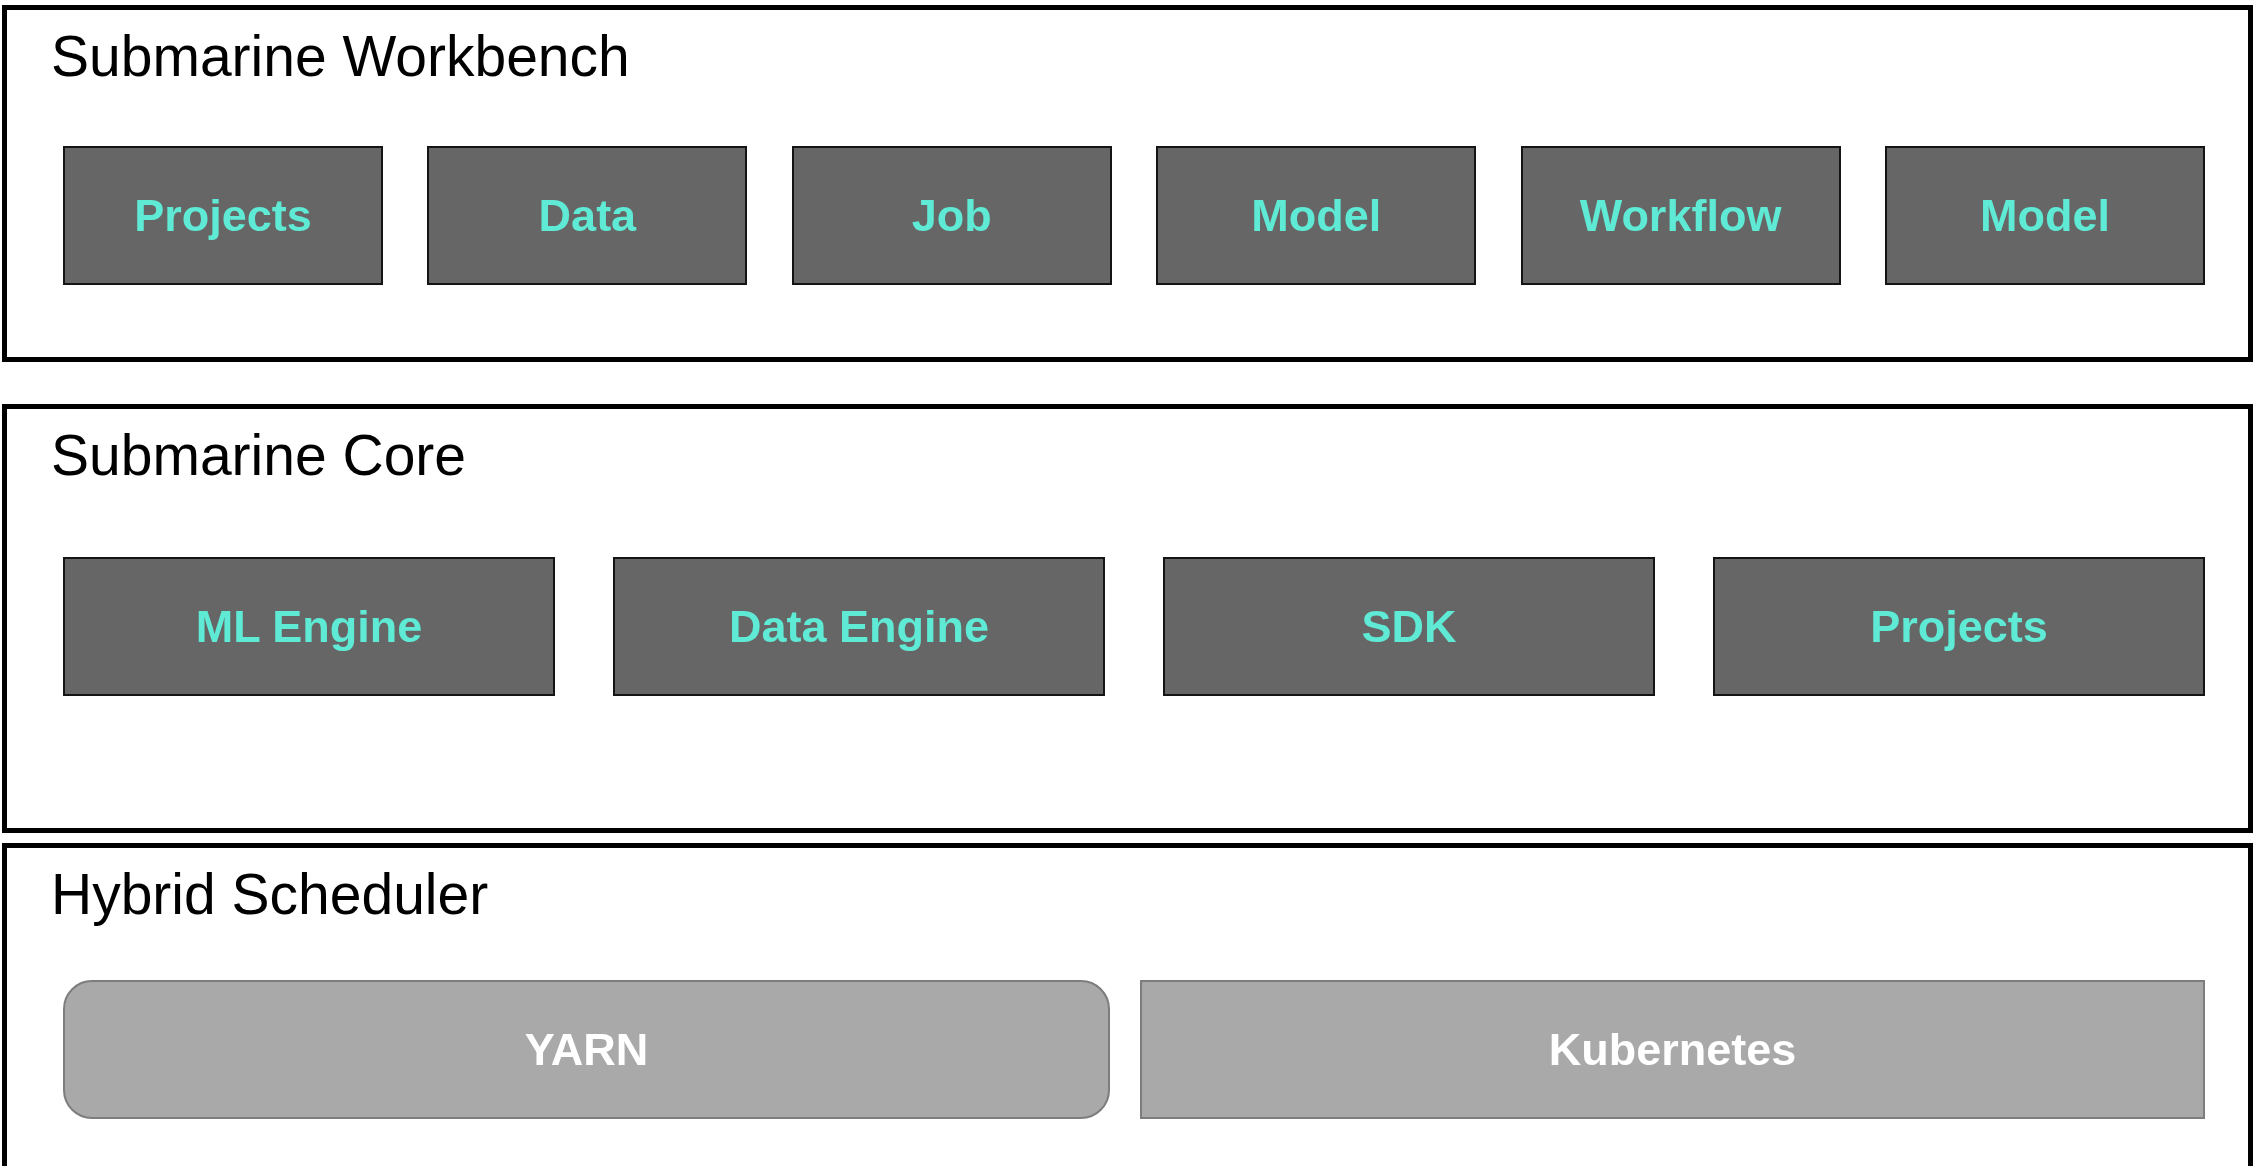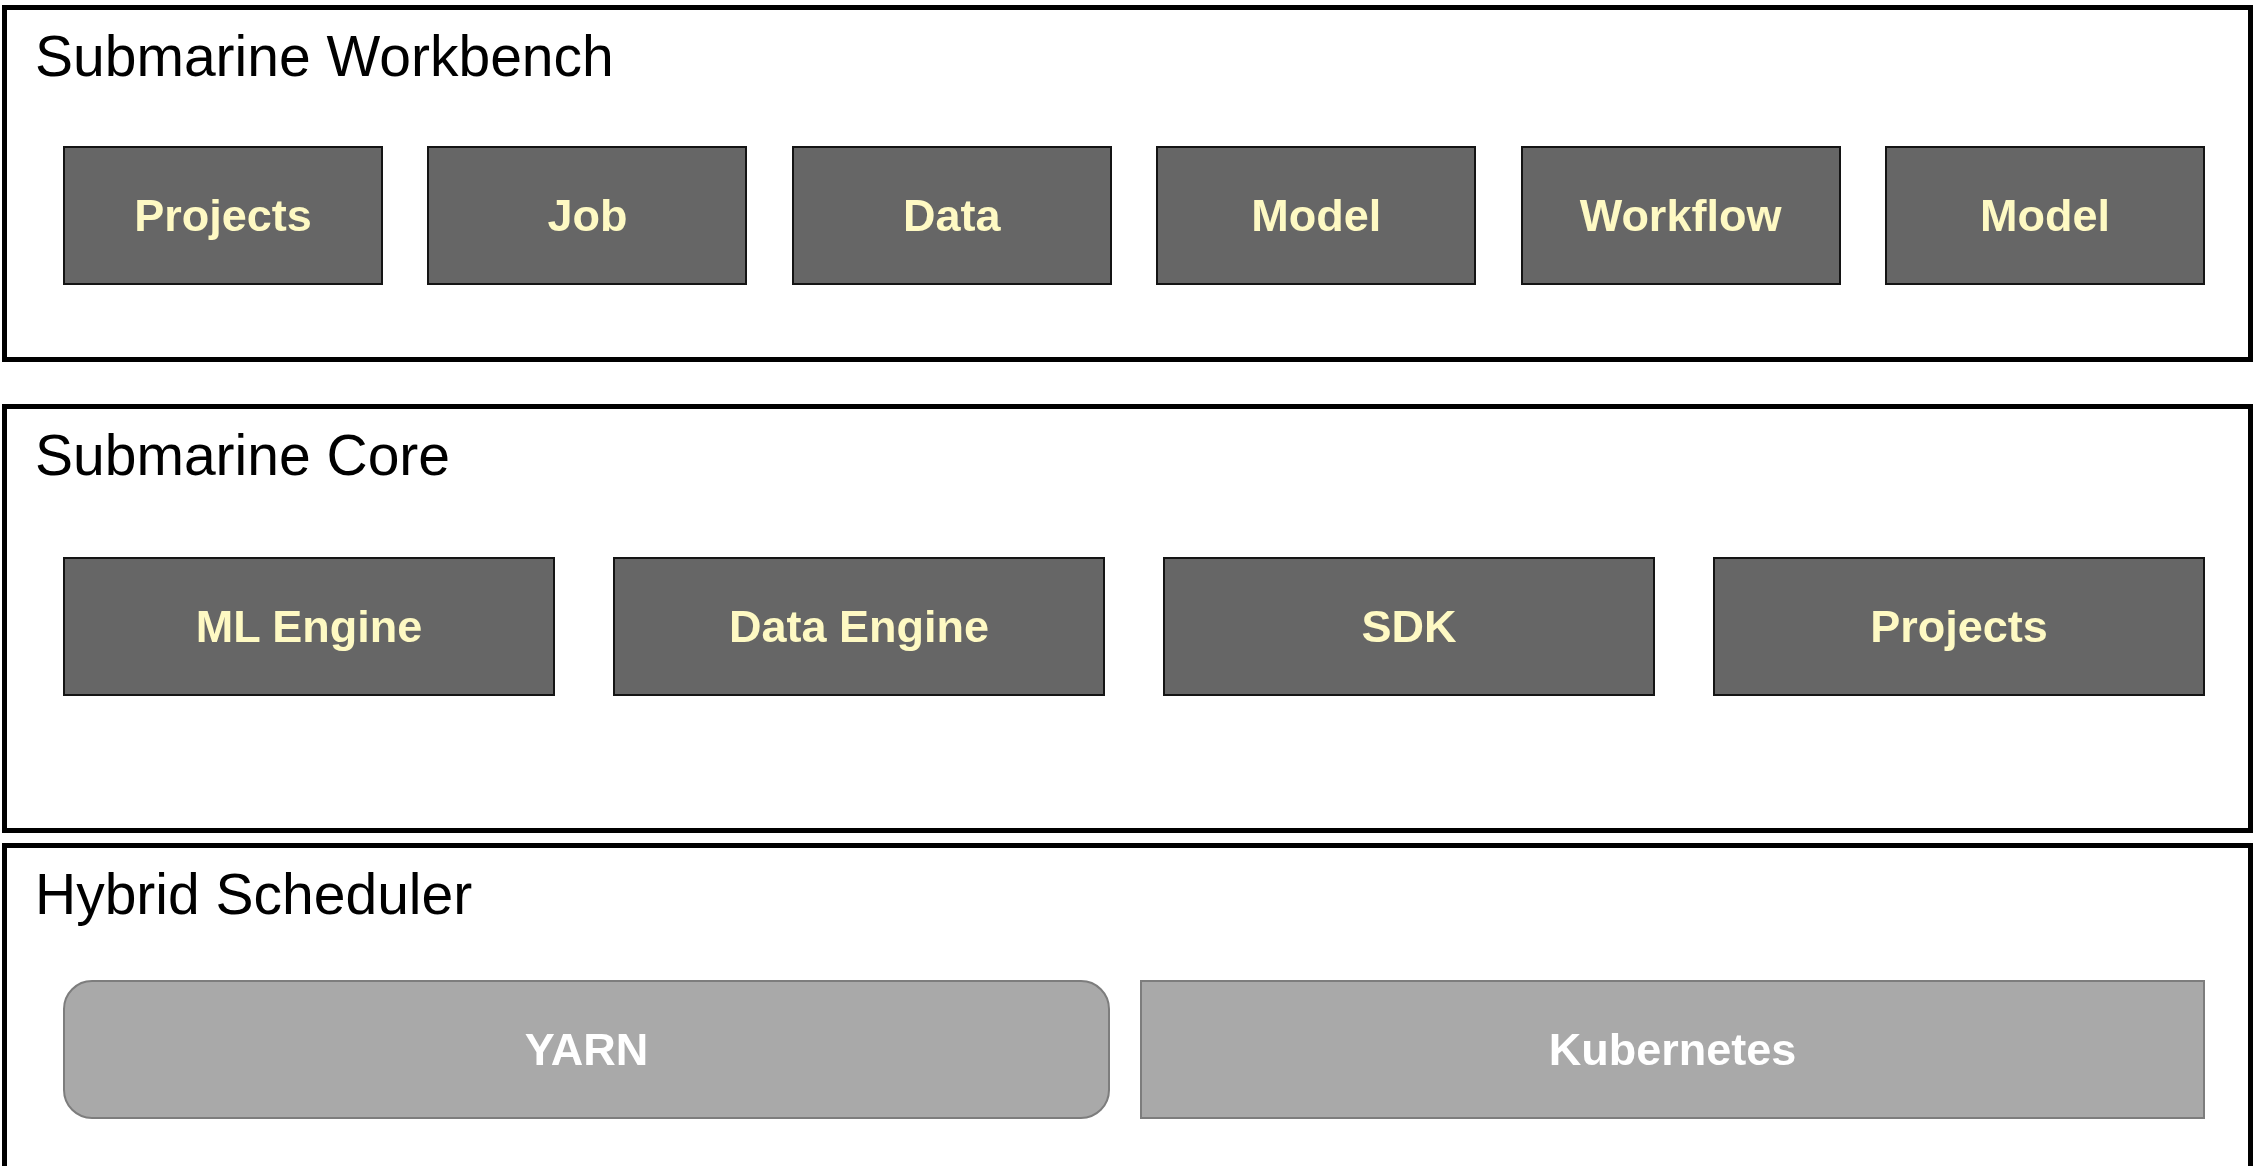--- a/index.html
+++ b/index.html
@@ -22,21 +22,21 @@
     border: 5px solid #000000;
     box-sizing: border-box;
     background: #ffffff;
   }
   #section-workbench { top: 5px;   height: 357px; }
   #section-core      { top: 404px; height: 429px; }
   #section-scheduler { top: 805px; height: 357px; margin-top: 38px; }
 
   .section-title {
     position: absolute;
-    left: 28px;
+    left: 44px;
     top: 14px;
     font-size: 57px;
     font-weight: 400;
     color: #000000;
     line-height: 1.15;
     white-space: nowrap;
   }
   .row {
     position: absolute;
     left: 56px;
@@ -46,21 +46,21 @@
   }
   #row-workbench { top: 136px; }
   #row-core      { top: 148px; gap: 20px; }
   #row-scheduler { top: 132px; }
 
   .comp-box {
     height: 139px;
     box-sizing: border-box;
     background: #666666;
     border: 2px solid #141414;
-    color: #fef9c3;
+    color: #5eead4;
     font-size: 45px;
     font-weight: 700;
     display: flex;
     align-items: center;
     justify-content: center;
     white-space: nowrap;
   }
   .w-box { width: 320px; }
   .c-box { width: 492px; }
 
@@ -82,22 +82,22 @@
 </style>
 </head>
 <body>
 
 <div id="page">
 
   <div class="section" id="section-workbench">
     <div class="section-title">Submarine Workbench</div>
     <div class="row" id="row-workbench">
       <div class="comp-box w-box">Projects</div>
+      <div class="comp-box w-box">Data</div>
       <div class="comp-box w-box">Job</div>
-      <div class="comp-box w-box">Data</div>
       <div class="comp-box w-box">Model</div>
       <div class="comp-box w-box">Workflow</div>
       <div class="comp-box w-box">Model</div>
     </div>
   </div>
 
   <div class="section" id="section-core">
     <div class="section-title">Submarine Core</div>
     <div class="row" id="row-core">
       <div class="comp-box c-box">ML Engine</div>

